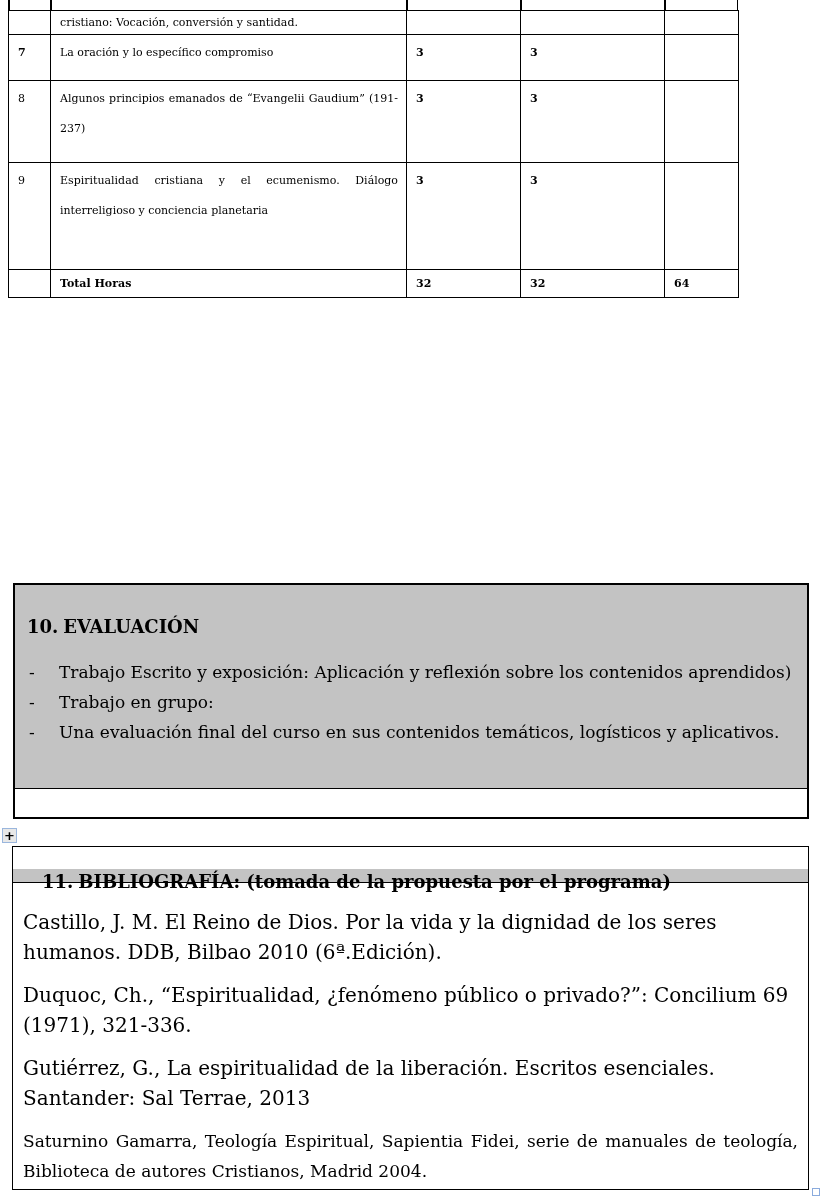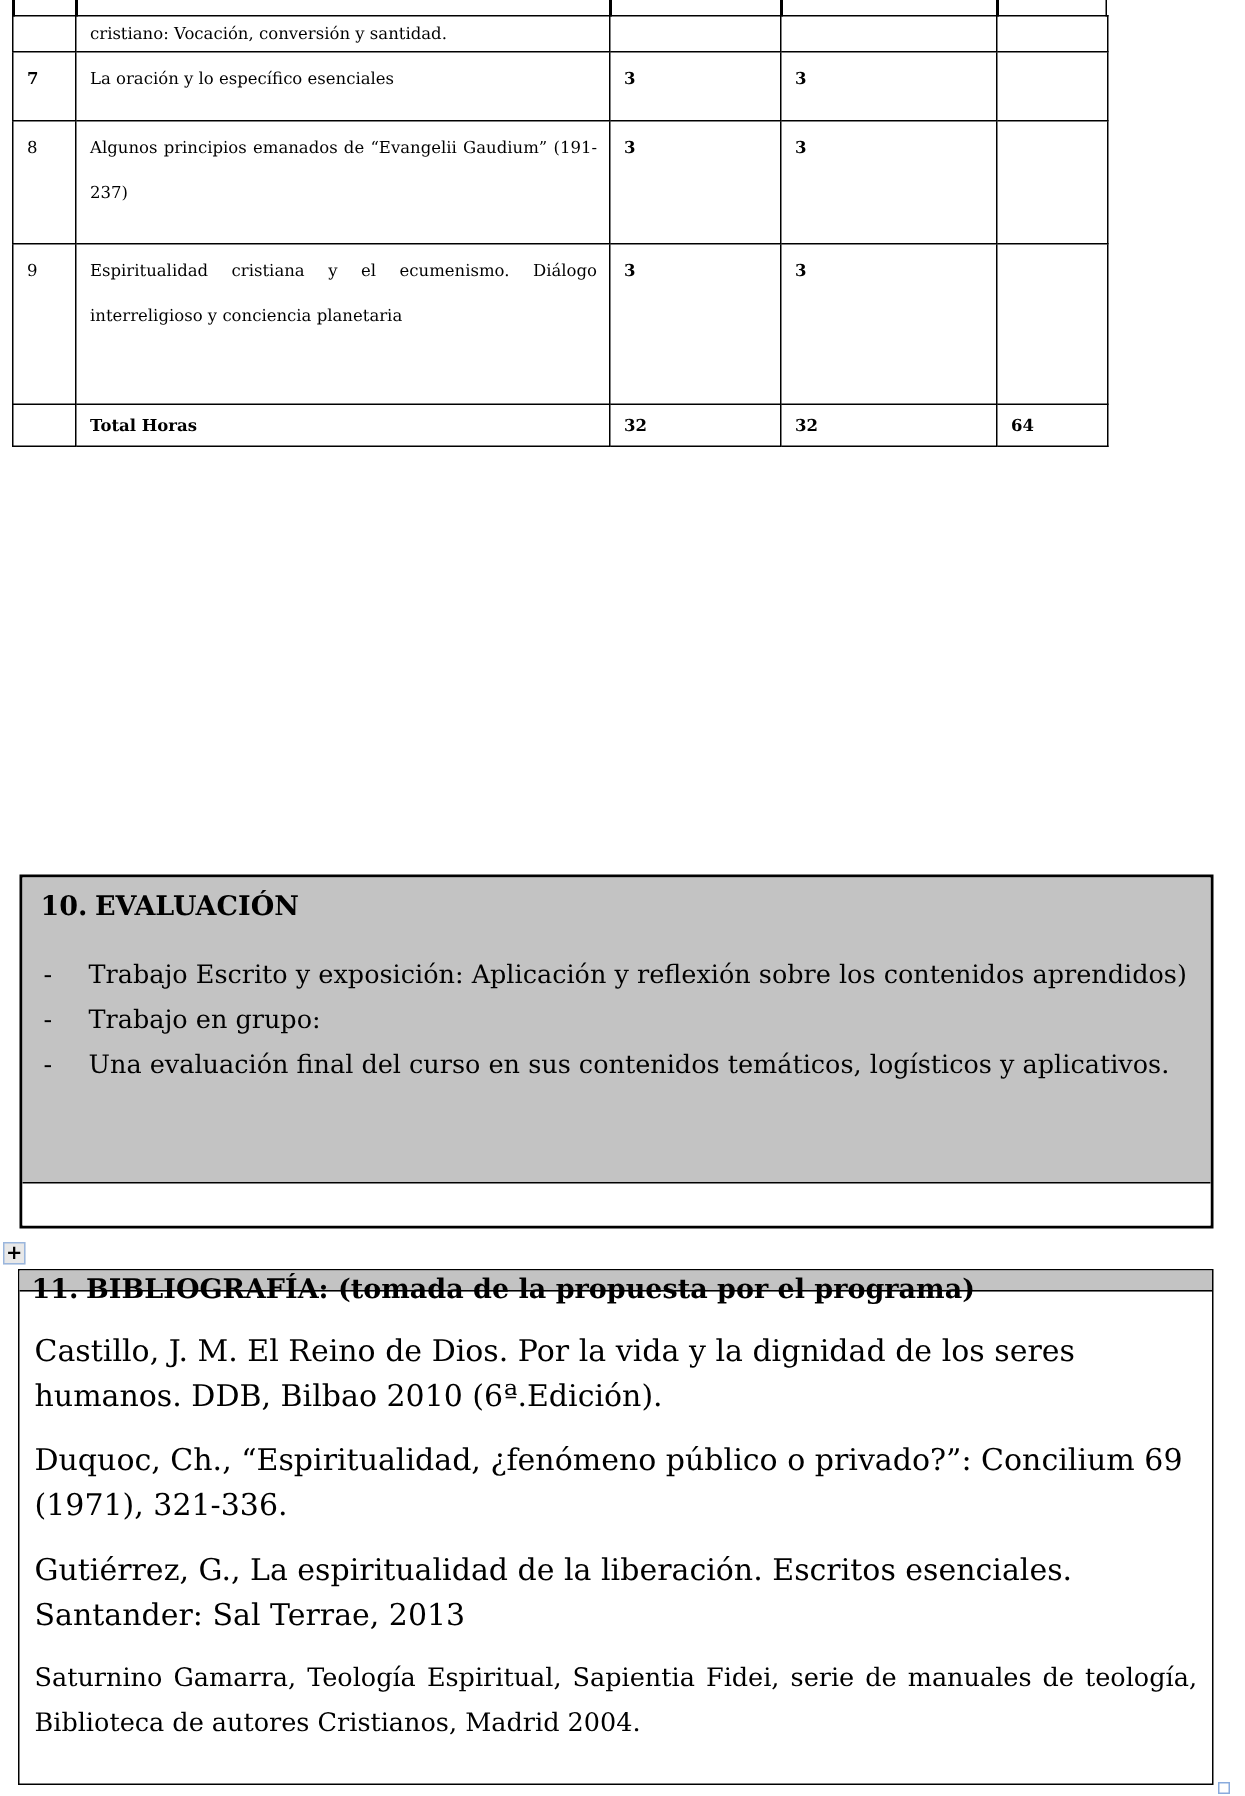--- a/index.html
+++ b/index.html
@@ -27,34 +27,34 @@
   tr.total-row td { font-weight:bold; line-height:24px; padding-top:2px; }
 
   
   .eval-box {
     position:absolute; left:13px; top:583px; width:796px;
     border:2px solid #000; box-sizing:border-box; background:#fff;
   }
   .eval-gray { background:#c3c3c3; height:203px; box-sizing:border-box; padding:7px 12px 0 12px; }
   .eval-white { height:28px; border-top:1.5px solid #000; background:#fff; }
 
-  .sec-title { font-size:18px; font-weight:bold; line-height:26px; }
+  .sec-title { font-size:18px; font-weight:bold; line-height:26px;margin-top:22px; }
   .sec-num { margin-right:5px; }
 
   .eval-items { margin-top:17px; }
   .eval-item { position:relative; padding-left:32px; font-size:17px; line-height:30px; text-align:justify; }
   .eval-item .dash { position:absolute; left:2px; top:0; }
 
   .biblio-box {
     position:absolute; left:12px; top:846px; width:797px; height:344px;
     border:1.5px solid #000; box-sizing:border-box; background:#fff;
   }
   .biblio-header {
     background:#c3c3c3; border-bottom:1.5px solid #000;
-    height:14px; box-sizing:border-box; padding:0 8px; line-height:25px;
+    height:14px; box-sizing:border-box; padding:0 29px; line-height:25px;
   }
   .biblio-body { padding:24px 10px 0 10px; }
   .biblio-entry { font-size:20px; line-height:30px; margin:0 0 13px 0; }
   .biblio-entry.justify { text-align:justify; font-size:17px; }
   .italic { font-style:italic; }
 
   
   .move-handle {
     position:absolute; left:2px; top:828px; width:15px; height:15px;
     border:1px solid #9ab6dd; background:#e8e8e8; box-sizing:border-box;
@@ -89,21 +89,21 @@
     <tbody>
         <tr class="r0">
       <td></td>
       <td class="topic">cristiano: Vocación, conversión y santidad.</td>
       <td class="hours"></td>
       <td class="hours"></td>
       <td class="hours"></td>
     </tr>
     <tr style="height:46px">
       <td class="bnum">7</td>
-      <td class="topic">La oración y lo específico esenciales</td>
+      <td class="topic">La oración y lo específico compromiso</td>
       <td class="hours">3</td>
       <td class="hours">3</td>
       <td class="hours"></td>
     </tr>
     <tr style="height:82px">
       <td>8</td>
       <td class="topic">Algunos principios emanados de “Evangelii Gaudium” (191-237)</td>
       <td class="hours">3</td>
       <td class="hours">3</td>
       <td class="hours"></td>

